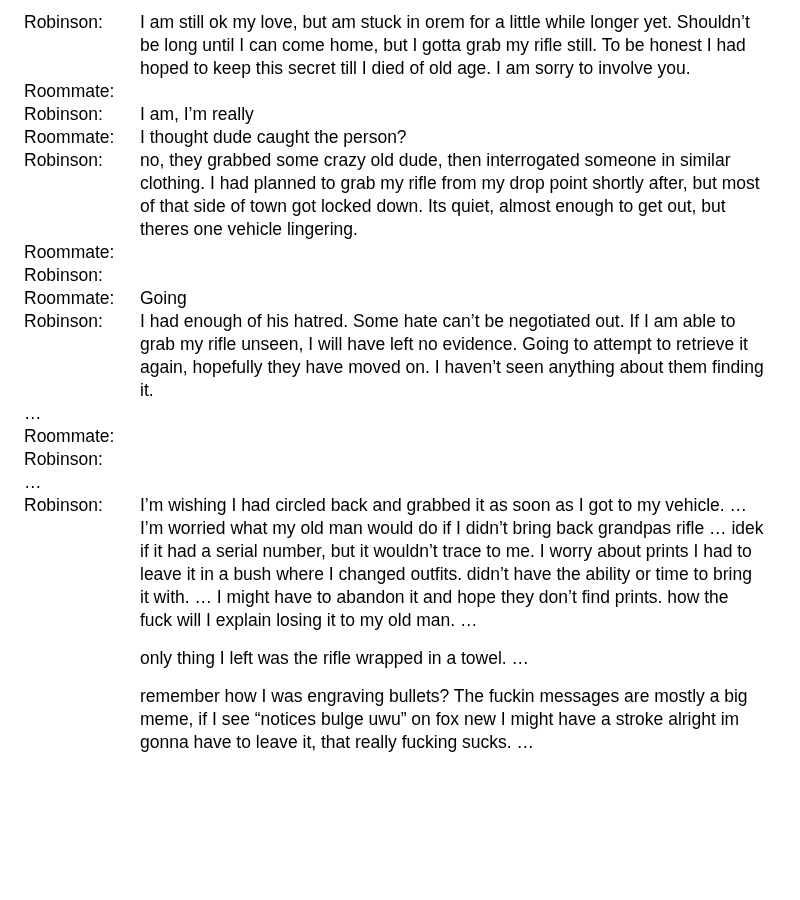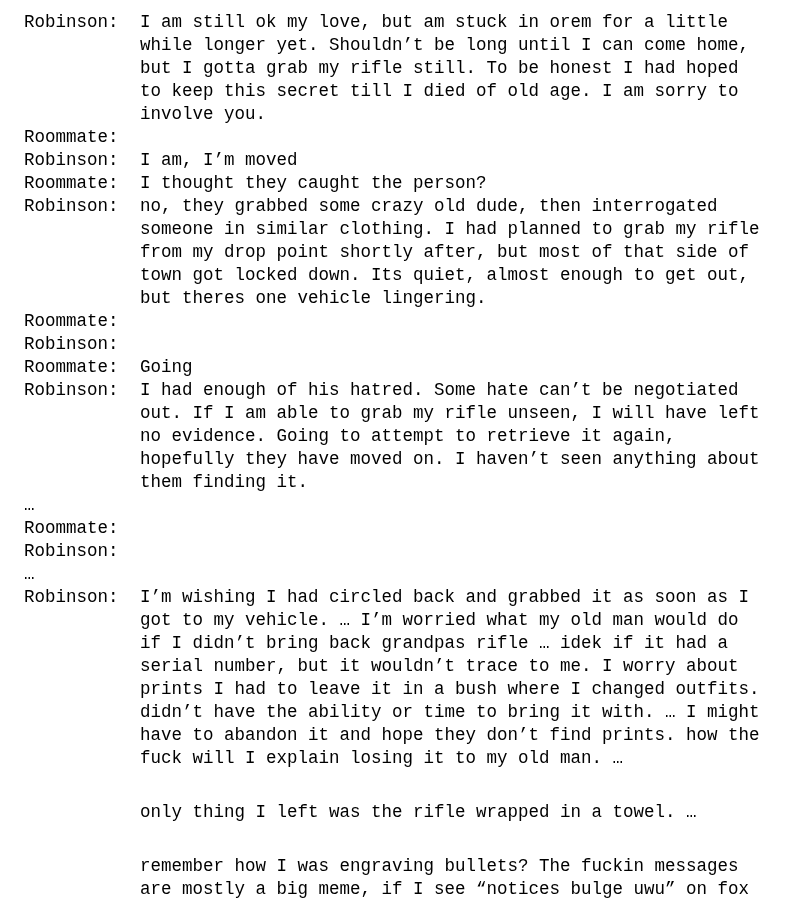--- a/index.html
+++ b/index.html
@@ -7,70 +7,70 @@
     padding: 0;
     background: #ffffff;
   }
   .page {
     width: 800px;
     height: 900px;
     box-sizing: border-box;
     padding: 11px 36px 0 24px;
     background: #ffffff;
     color: #000000;
-    font-family: Liberation Mono, monospace;
+    font-family: Liberation Sans, sans-serif;
     font-size: 17.5px;
     line-height: 23px;
     overflow: hidden;
   }
   .row {
     display: flex;
     align-items: flex-start;
   }
   .speaker {
     width: 116px;
     flex: 0 0 116px;
   }
   .text {
     flex: 1 1 auto;
     max-width: 624px;
   }
   .para {
     margin: 0;
   }
   .para + .para {
-    margin-top: 31px; 
+    margin-top: 15px; 
   }
 </style>
 </head>
 <body>
 
 <div class="page" id="transcript-root" style="background: rgb(255, 255, 255); color: rgb(0, 0, 0);">
   <div class="row">
     <div class="speaker">Robinson:</div>
     <div class="text">
   <p class="para">I am still ok my love, but am stuck in orem for a little while longer yet. Shouldn’t be long until I can come home, but I gotta grab my rifle still. To be honest I had hoped to keep this secret till I died of old age. I am sorry to involve you.</p>
 </div>
   </div>
 
   <div class="row">
     <div class="speaker">Roommate:</div>
   </div>
 
   <div class="row">
     <div class="speaker">Robinson:</div>
     <div class="text">
-  <p class="para">I am, I’m moved</p>
+  <p class="para">I am, I’m really</p>
 </div>
   </div>
 
   <div class="row">
     <div class="speaker">Roommate:</div>
     <div class="text">
-  <p class="para">I thought they caught the person?</p>
+  <p class="para">I thought dude caught the person?</p>
 </div>
   </div>
 
   <div class="row">
     <div class="speaker">Robinson:</div>
     <div class="text">
   <p class="para">no, they grabbed some crazy old dude, then interrogated someone in similar clothing. I had planned to grab my rifle from my drop point shortly after, but most of that side of town got locked down. Its quiet, almost enough to get out, but theres one vehicle lingering.</p>
 </div>
   </div>
 

